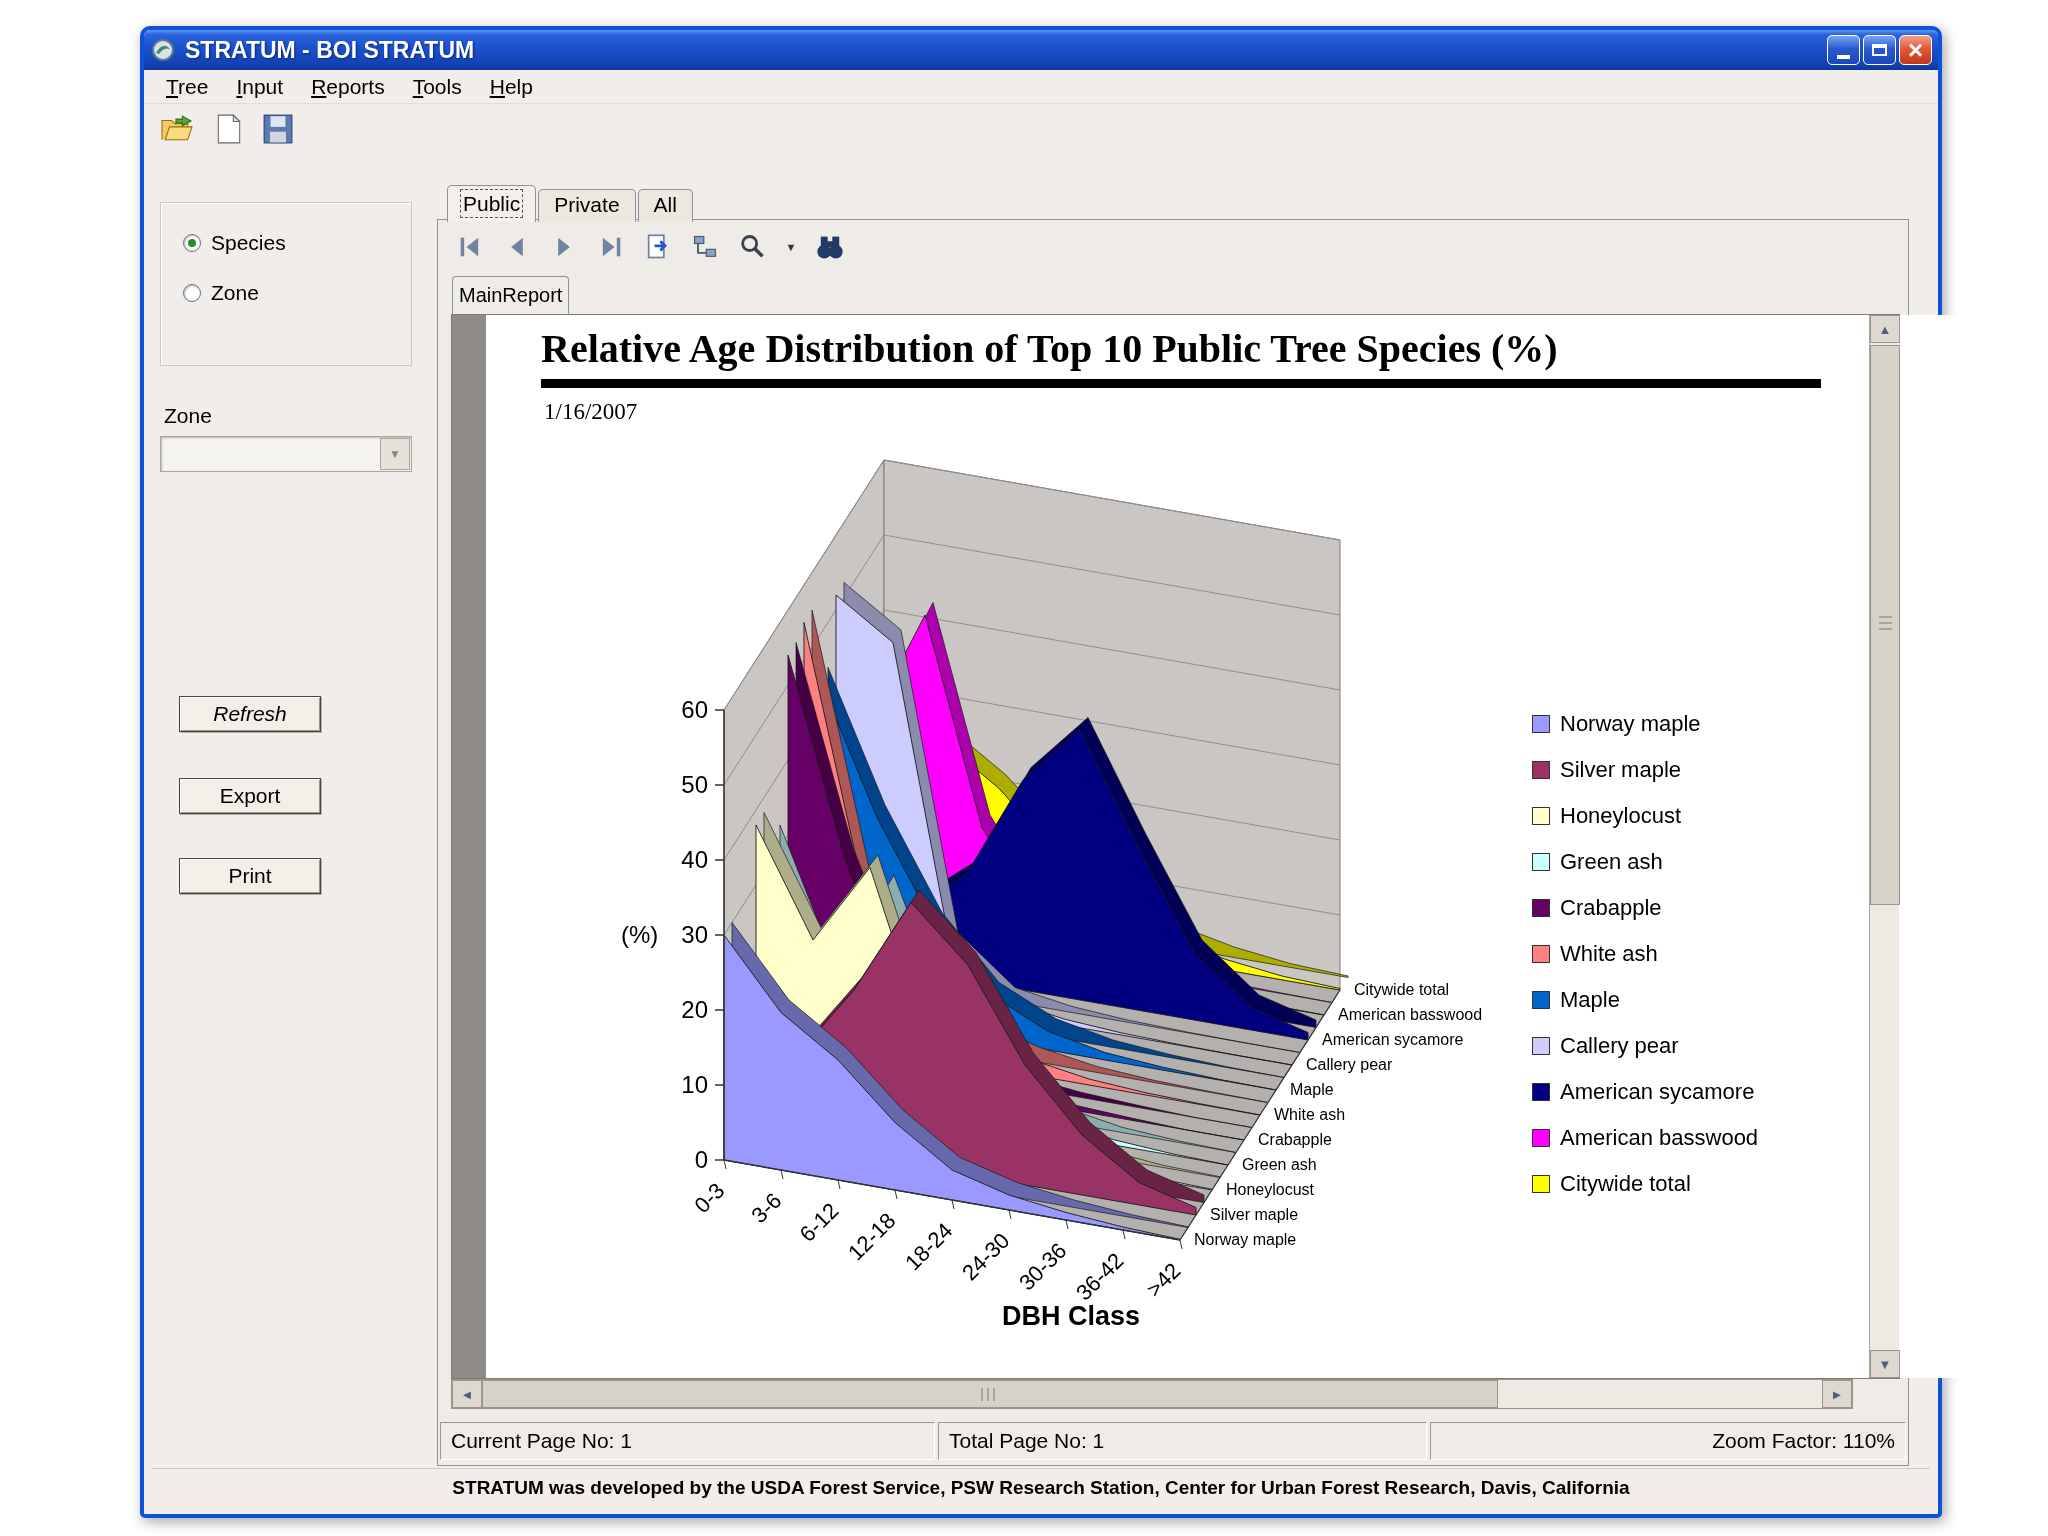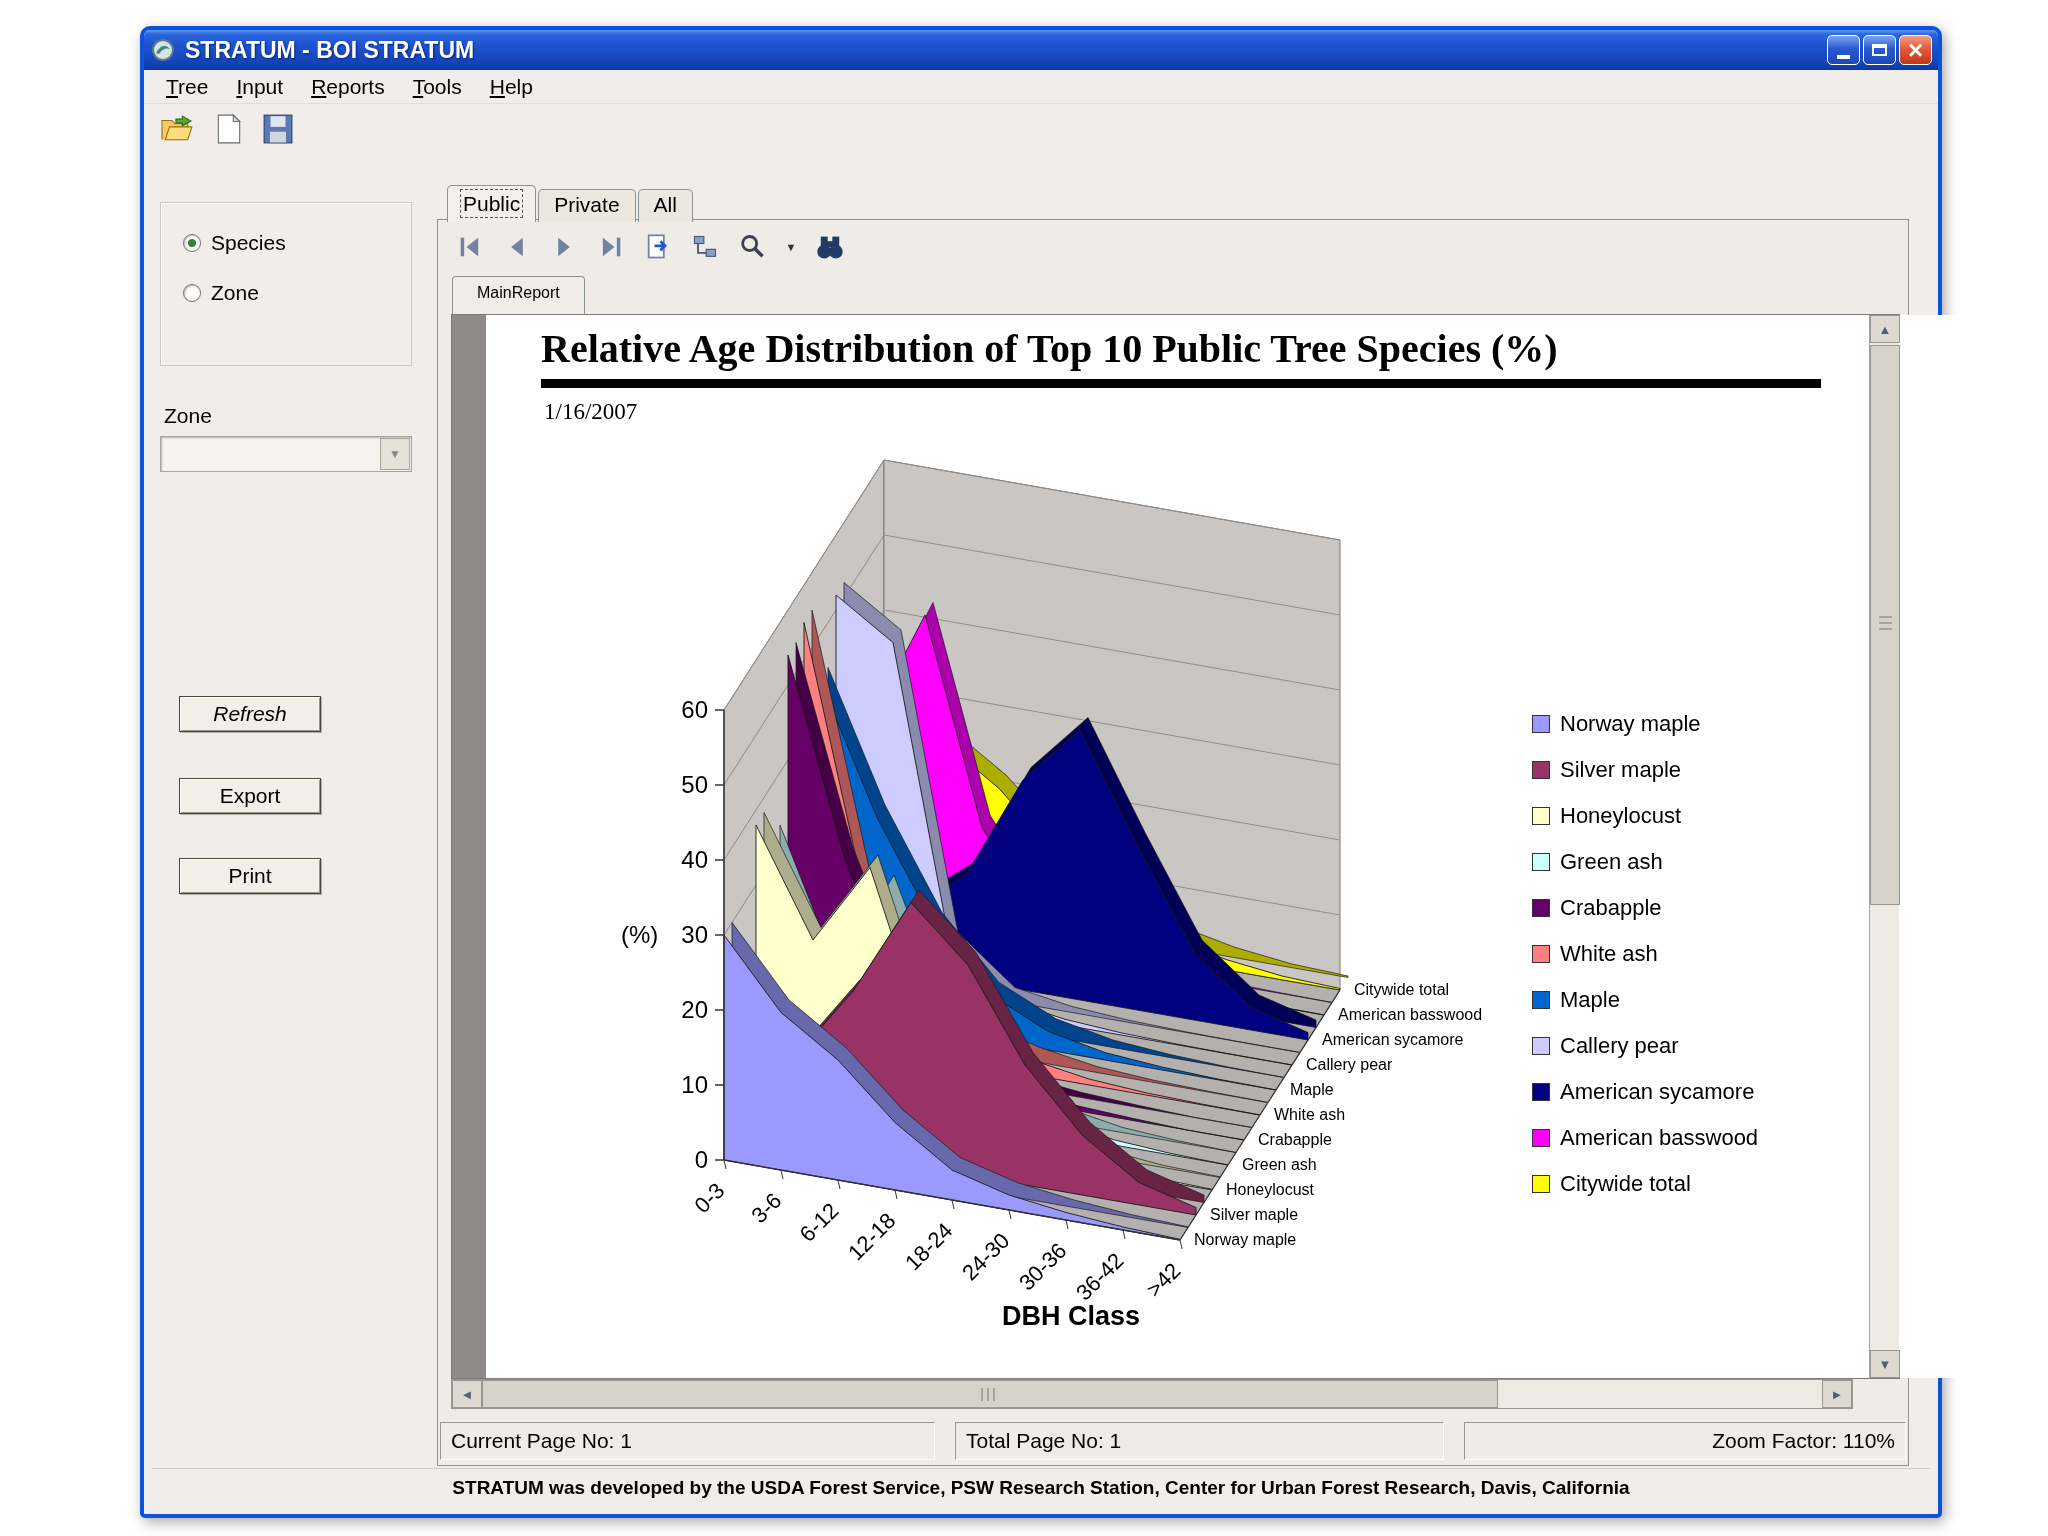--- a/index.html
+++ b/index.html
@@ -58,23 +58,23 @@
           padding:3px 15px 5px; font-size:21px; border-radius:5px 5px 0 0; position:relative; top:1px; }
   .rtab.active { background:#f3f0eb; padding:6px 15px 6px; }
   .rtab.active .focus { outline:1px dashed #555; outline-offset:2px; }
 
   
   .report-container { position:absolute; left:293px; top:189px; width:1472px; height:1247px;
                       border:1px solid #8a9496; background:#efece7; }
   .viewer-toolbar { position:absolute; left:16px; top:6px; height:42px; display:flex; gap:15px; align-items:center; }
   .vt-btn { width:32px; height:30px; background:transparent; border:none; display:flex;
             align-items:center; justify-content:center; }
-  .mainreport-tab { position:absolute; left:14px; top:56px; height:39px; padding:7px 24px;
+  .mainreport-tab { position:absolute; left:14px; top:56px; height:39px; padding:7px 6px;
             border:1px solid #8a9496; border-bottom:none; background:#f0ede8;
-            border-radius:4px 4px 0 0; font-size:16px; }
+            border-radius:4px 4px 0 0; font-size:20px; }
   .view-area { position:absolute; left:13px; top:94px; width:1449px; height:1065px;
             border:1px solid #7e7a76; background:#8e8b89; }
   .report-page { position:absolute; left:34px; top:0; width:1626px; height:1063px; background:#fff; overflow:hidden; }
 
   .report-title { position:absolute; left:55px; top:10px; font-family:"Liberation Serif", serif;
                   font-weight:bold; font-size:40px; white-space:nowrap; }
   .title-rule { position:absolute; left:55px; top:64px; width:1280px; height:9px; background:#000; }
   .report-date { position:absolute; left:58px; top:84px; font-family:"Liberation Serif", serif; font-size:23px; }
   .chart-svg { position:absolute; left:0; top:0; width:1383px; height:1063px; }
   .legend { position:absolute; left:1046px; top:386px; }
@@ -95,21 +95,21 @@
   .hscroll { position:absolute; left:13px; top:1159px; width:1402px; height:30px; background:#eceae3;
              border:1px solid #9a968e; }
   .sb-left { position:absolute; left:0; top:0; }
   .sb-right { position:absolute; right:0; top:0; }
   .hthumb { position:absolute; left:30px; top:0; width:1016px; height:28px; background:#d6d2ca;
             border:1px solid #9a968e; }
   .grip-h { position:absolute; top:7px; left:50%; margin-left:-9px; width:18px; height:13px;
             background:repeating-linear-gradient(90deg,#a8a49c 0 2px,transparent 2px 6px); }
 
   
-  .status-row { position:absolute; left:2px; top:1202px; width:1466px; height:38px; display:flex; gap:20px; }
+  .status-row { position:absolute; left:2px; top:1202px; width:1466px; height:38px; display:flex; gap:3px; }
   .status-cell { border:1px solid; border-color:#9a968e #fff #fff #9a968e; font-size:21px;
                  padding:6px 10px; white-space:nowrap; }
   .c1 { width:495px; } .c2 { width:489px; } .c3 { flex:1;text-align:right; }
 
   .footer { position:absolute; left:8px; right:8px; bottom:2px; height:44px; padding-top:8px;
             border-top:1px solid #cfccc4; text-align:center; font-weight:bold; font-size:19px; }
 </style>
 </head>
 <body>
 

